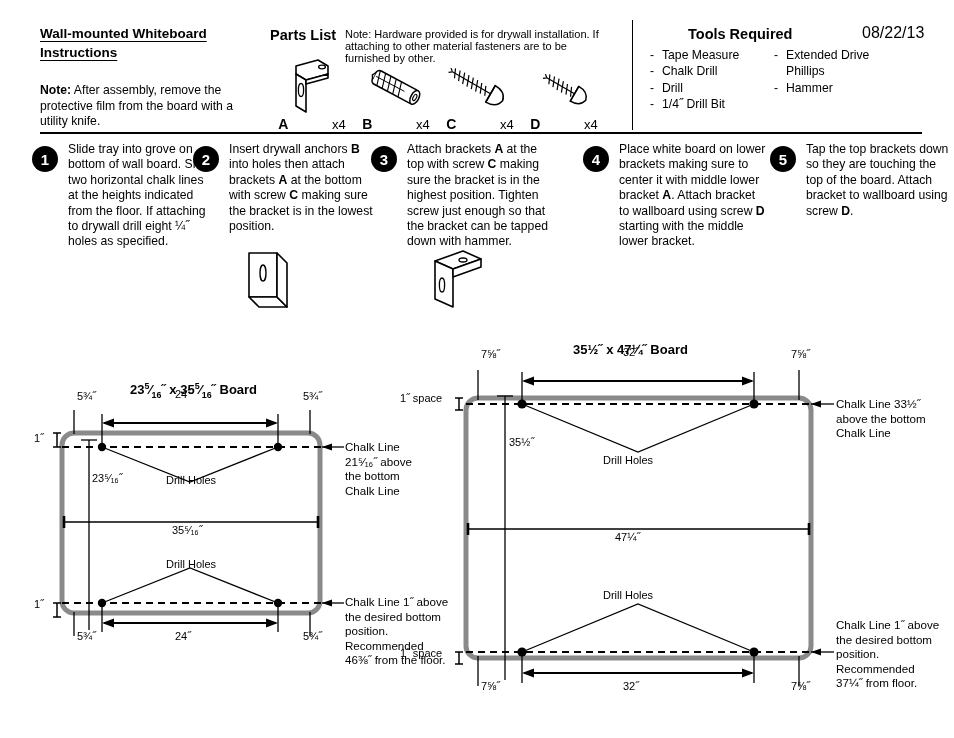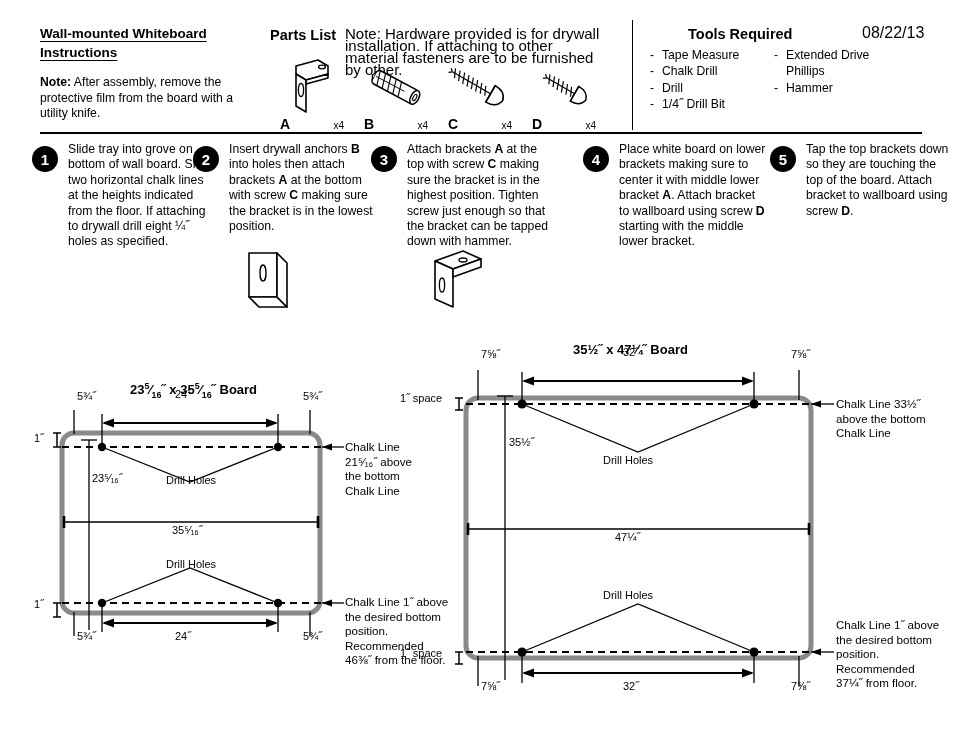--- a/index.html
+++ b/index.html
@@ -33,21 +33,21 @@
     width: 212px;
   }
   .doc-title {
     font-size: 13.5px;
     font-weight: bold;
     line-height: 19px;
     text-decoration: underline;
     text-underline-offset: 3px;
   }
   .doc-note {
-    margin-top: 13px;
+    margin-top: 21px;
     font-size: 12.2px;
     line-height: 15.5px;
   }
   .doc-note b { font-weight: bold; }
 
   .parts-block {
     position: absolute;
     left: 270px; top: 24px;
     width: 340px;
   }
@@ -55,21 +55,21 @@
     position: absolute;
     left: 0; top: 3px;
     font-size: 14.5px;
     font-weight: bold;
     white-space: nowrap;
   }
   .parts-note {
     position: absolute;
     left: 75px; top: 4px;
     width: 262px;
-    font-size: 15px;
+    font-size: 11px;
     line-height: 12px;
   }
   .parts-row {
     position: absolute;
     left: 0; top: 28px;
     width: 340px;
     height: 90px;
   }
   .part {
     position: absolute;
@@ -81,21 +81,21 @@
     display: flex;
     align-items: flex-end;
     justify-content: center;
   }
   .part .lbl {
     font-size: 12.5px;
     margin-top: 2px;
     white-space: nowrap;
   }
   .part .lbl .k { font-weight: bold; font-size: 14px; }
-  .part .lbl .q { font-size: 10px; margin-left: 40px; }
+  .part .lbl .q { font-size: 13px; margin-left: 40px; }
   .p1 { left: 0px; }
   .p2 { left: 84px; }
   .p3 { left: 168px; }
   .p4 { left: 252px; }
 
   .tools-block {
     position: absolute;
     left: 648px; top: 26px;
     width: 290px;
   }

